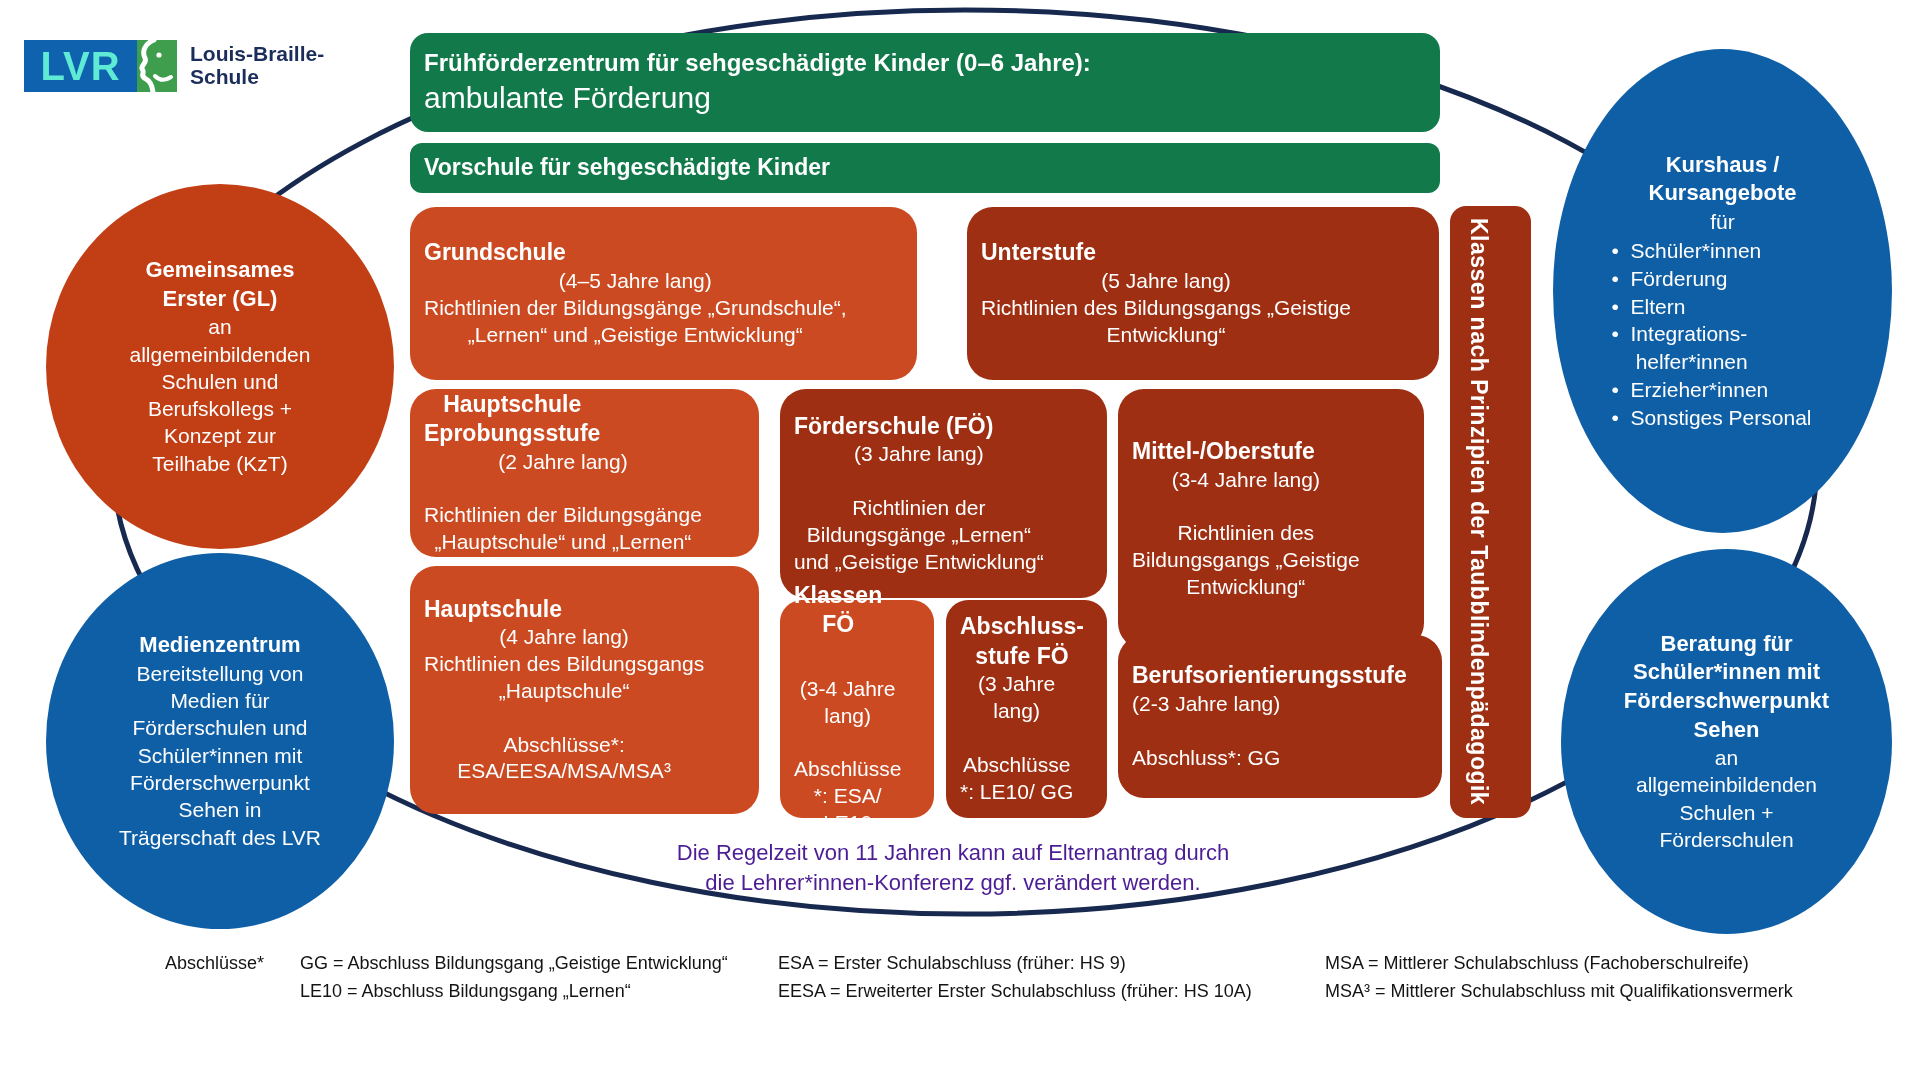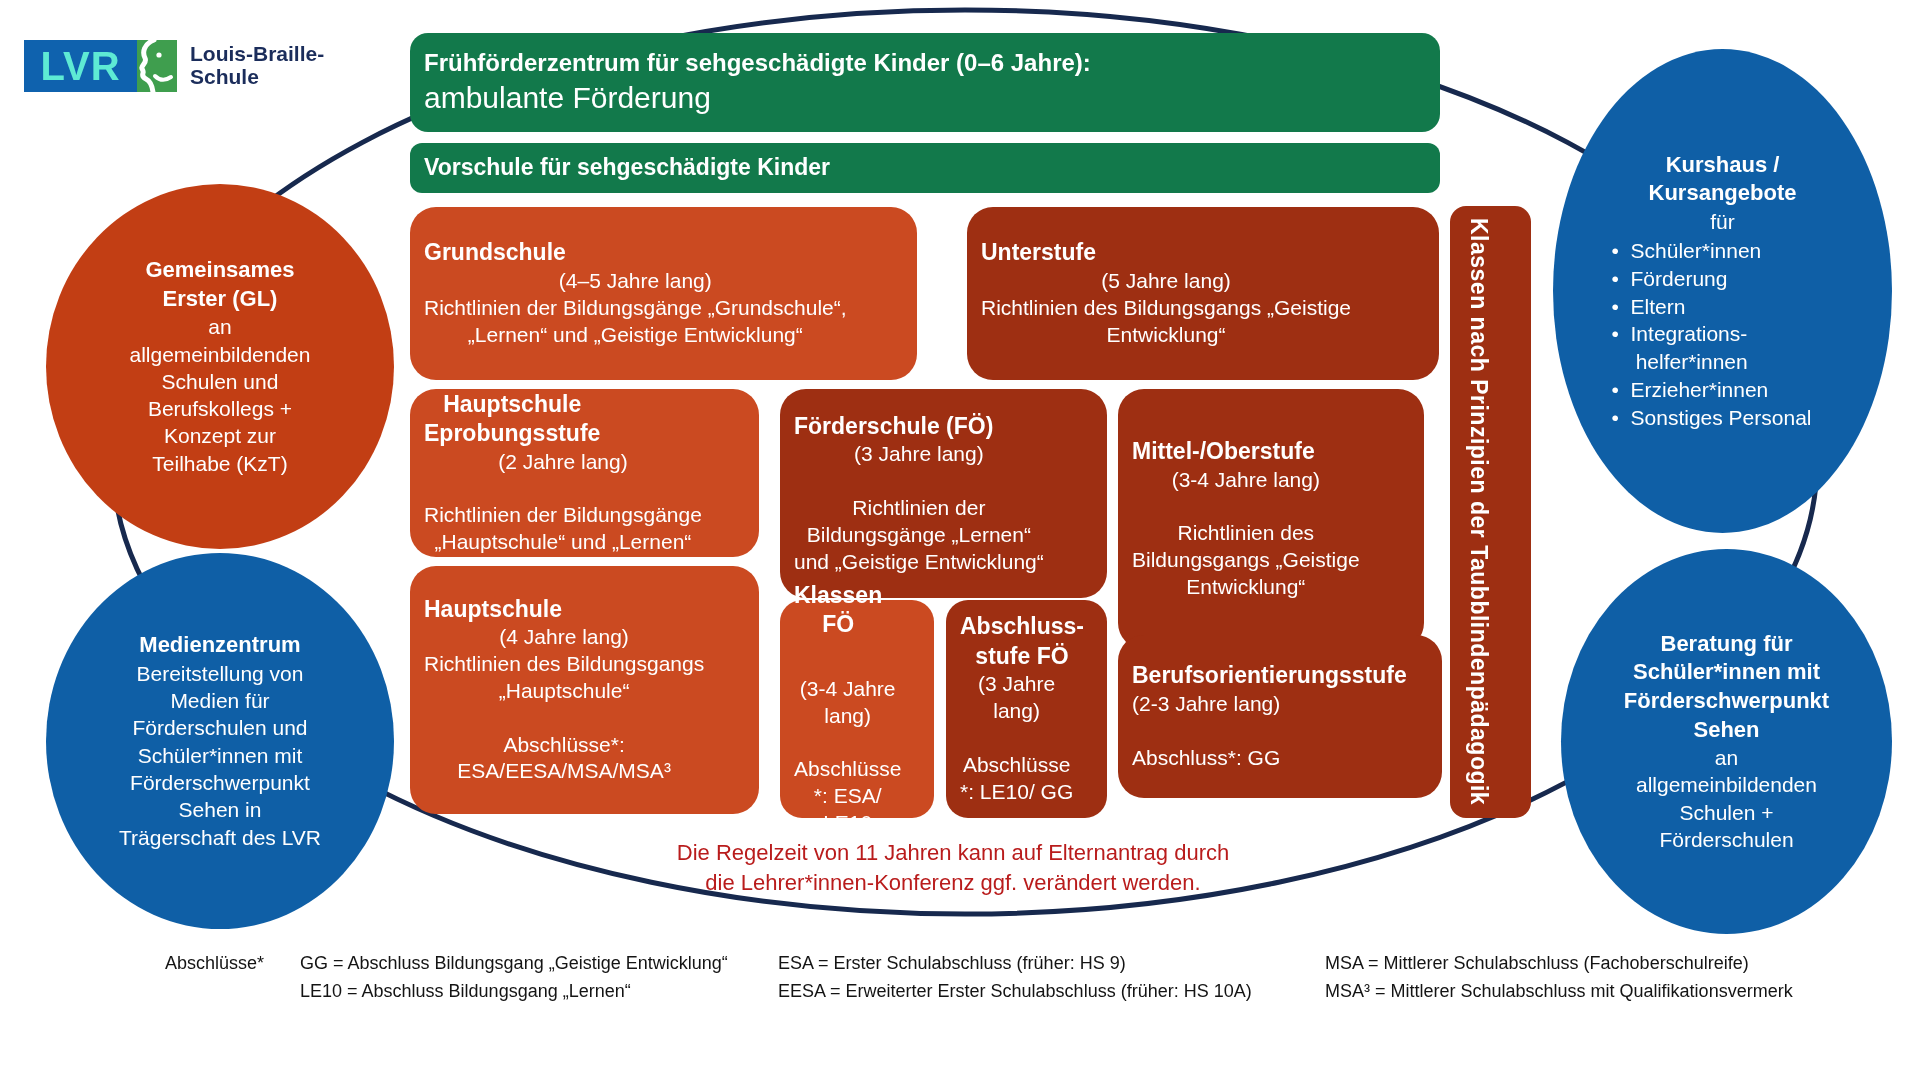--- a/index.html
+++ b/index.html
@@ -52,21 +52,21 @@
   .c-blue{background:#0f5fa6;}
   .gl{left:46px;top:184px;width:348px;height:365px;padding:20px 34px;}
   .medien{left:46px;top:553px;width:348px;height:376px;padding:20px 34px;}
   .kurshaus{left:1553px;top:49px;width:339px;height:484px;padding:20px 40px;}
   .beratung{left:1561px;top:549px;width:331px;height:385px;padding:20px 36px;}
   .kurshaus ul{list-style:none;margin:2px 0 0 0;padding:0;width:222px;text-align:left;font-size:21px;}
   .kurshaus li{padding-left:1.15em;text-indent:-1.15em;line-height:1.32;}
   .kurshaus li::before{content:"•\00a0\00a0";}
 
   
-  .note{left:648px;top:838px;width:610px;color:#b91c1c;font-size:22px;line-height:1.35;
+  .note{left:648px;top:838px;width:610px;color:#4c1d95;font-size:22px;line-height:1.35;
         text-align:center;white-space:pre-line;}
   .legend{color:#141414;font-size:18px;line-height:1.55;white-space:pre-line;}
   .leg-label{left:165px;top:950px;}
   .leg-col1{left:300px;top:950px;}
   .leg-col2{left:778px;top:950px;}
   .leg-col3{left:1325px;top:950px;}
 </style>
 </head>
 <body>
 

